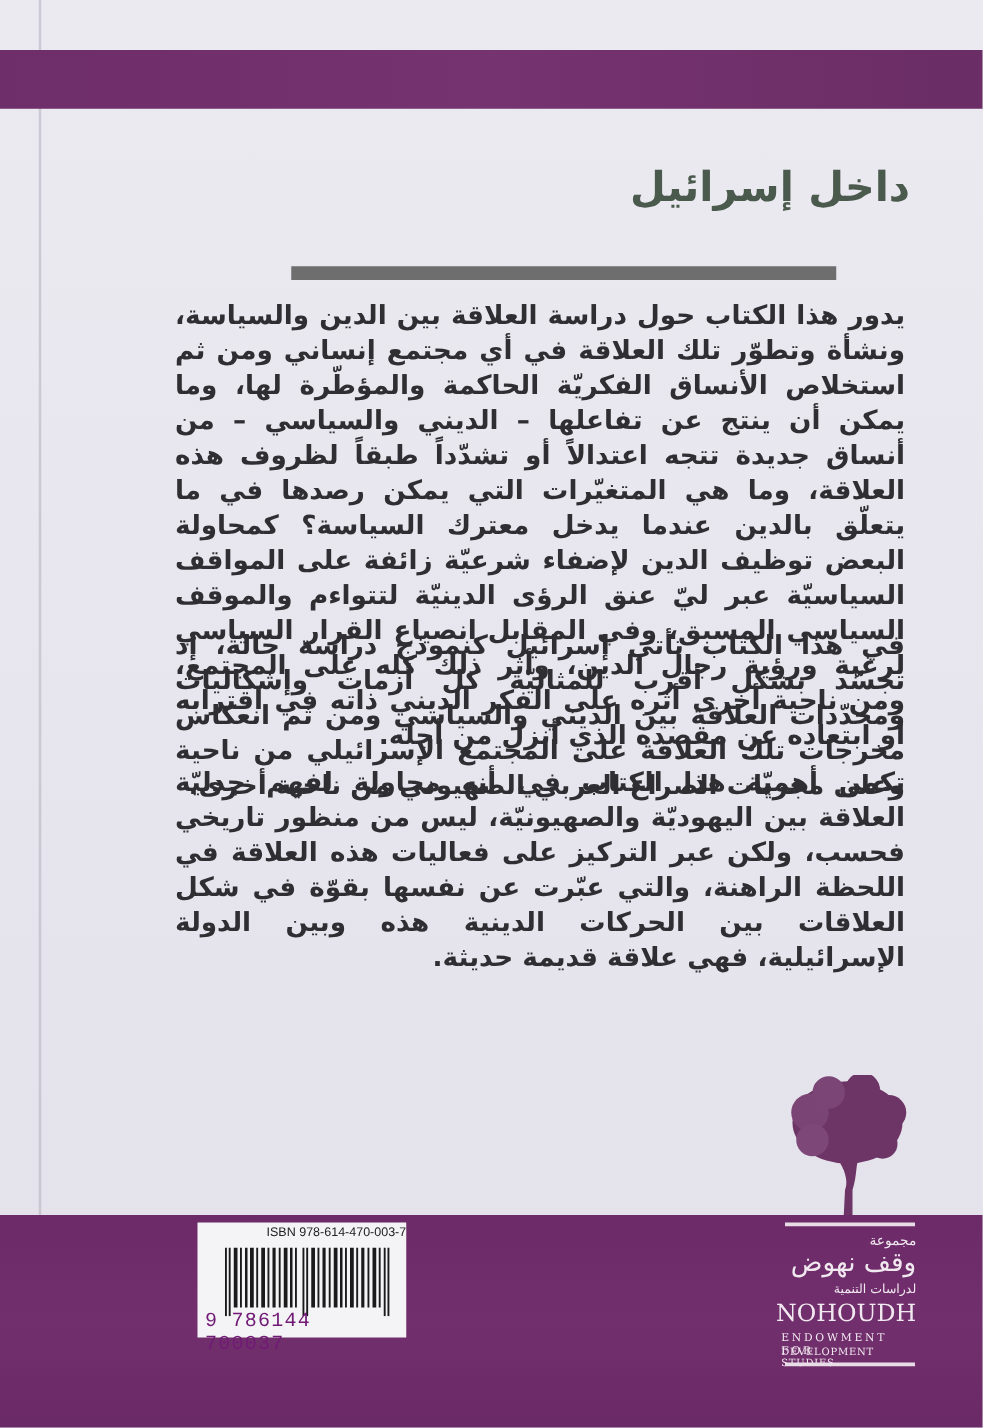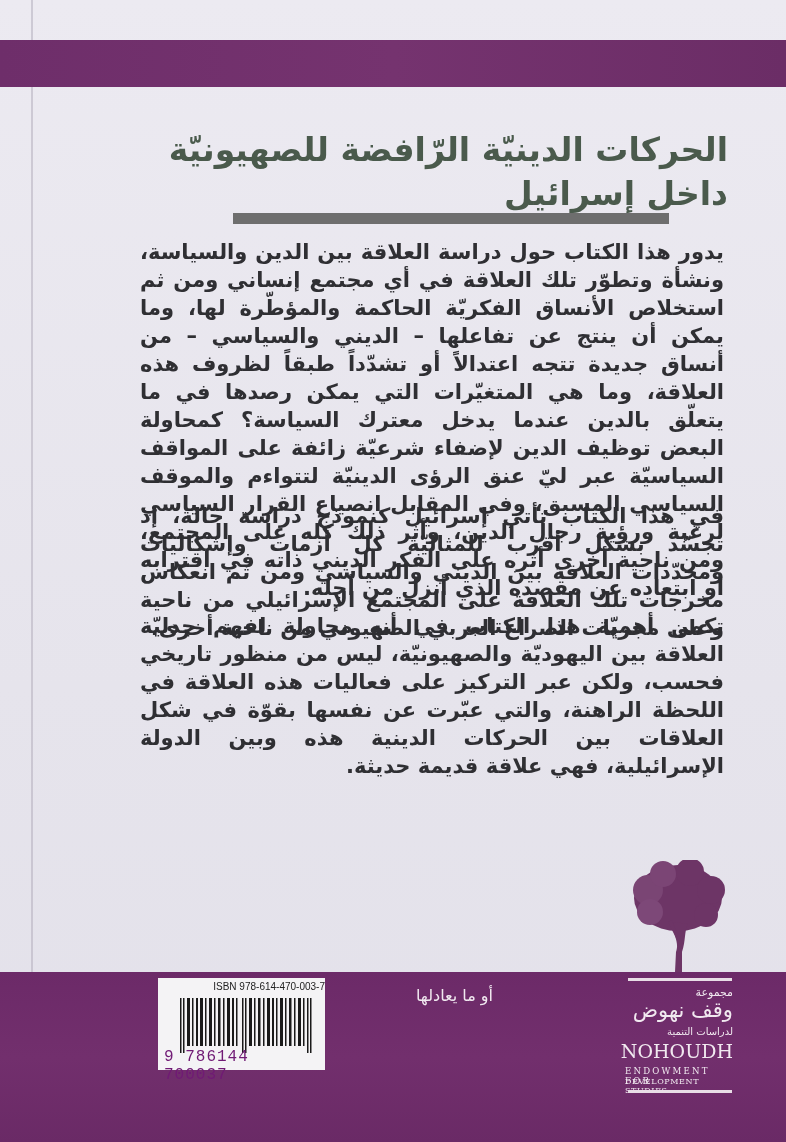--- a/index.html
+++ b/index.html
@@ -93,21 +93,20 @@
   .logo-en3 { position:absolute; right:2px; top:99px; font-family:"DejaVu Serif", serif; font-size:8px; letter-spacing:0.6px; }
 </style>
 </head>
 <body>
 
 <div class="cover">
   <div class="spine-fold"></div>
   <div class="top-band"></div>
 
   <div class="title-block">
-    <div class="title-line">الحركات الدينيّة الرّافضة للصهيونيّة</div>
     <div class="title-line">داخل إسرائيل</div>
   </div>
   <div class="title-divider"></div>
 
   <p class="body-text p1" style="margin:0">يدور هذا الكتاب حول دراسة العلاقة بين الدين والسياسة، ونشأة وتطوّر تلك العلاقة في أي مجتمع إنساني ومن ثم استخلاص الأنساق الفكريّة الحاكمة والمؤطّرة لها، وما يمكن أن ينتج عن تفاعلها – الديني والسياسي – من أنساق جديدة تتجه اعتدالاً أو تشدّداً طبقاً لظروف هذه العلاقة، وما هي المتغيّرات التي يمكن رصدها في ما يتعلّق بالدين عندما يدخل معترك السياسة؟ كمحاولة البعض توظيف الدين لإضفاء شرعيّة زائفة على المواقف السياسيّة عبر ليّ عنق الرؤى الدينيّة لتتواءم والموقف السياسي المسبق، وفي المقابل انصياع القرار السياسي لرغبة ورؤية رجال الدين، وأثر ذلك كله على المجتمع، ومن ناحية أخرى أثره على الفكر الديني ذاته في اقترابه أو ابتعاده عن مقصده الذي أنزل من أجله.</p>
   <p class="body-text p2" style="margin:0">في هذا الكتاب تأتي إسرائيل كنموذج دراسة حالة، إذ تجسّد بشكل أقرب للمثاليّة كل أزمات وإشكاليات ومحدّدات العلاقة بين الديني والسياسي ومن ثم انعكاس مخرجات تلك العلاقة على المجتمع الإسرائيلي من ناحية وعلى مجريات الصراع العربي الصهيوني من ناحية أخرى.</p>
   <p class="body-text p3" style="margin:0">تكمن أهميّة هذا الكتاب في أنه محاولة لفهم جدليّة العلاقة بين اليهوديّة والصهيونيّة، ليس من منظور تاريخي فحسب، ولكن عبر التركيز على فعاليات هذه العلاقة في اللحظة الراهنة، والتي عبّرت عن نفسها بقوّة في شكل العلاقات بين الحركات الدينية هذه وبين الدولة الإسرائيلية، فهي علاقة قديمة حديثة.</p>
 
   <svg class="tree" viewBox="0 0 100 115">
     <g fill="#6d3566">
@@ -159,21 +158,20 @@
           <rect x="118" y="0" width="3" height="48"></rect>
         <rect x="123" y="0" width="1.5" height="48"></rect>
           <rect x="127" y="0" width="1.5" height="55"></rect>
         <rect x="130" y="0" width="1.5" height="55"></rect>
       </g>
     </svg>
     <div class="barcode-digits">9 786144 700037</div>
   </div>
 
   <div class="price-block">
-    <div>أو ما يعادلها</div>
   </div>
 
 
   <div class="logo">
     <div class="logo-rule top"></div>
     <div class="logo-ar1">مجموعة</div>
     <div class="logo-ar2">وقف نهوض</div>
     <div class="logo-ar3">لدراسات التنمية</div>
     <div class="logo-en1">NOHOUDH</div>
     <div class="logo-en2">ENDOWMENT FOR</div>

